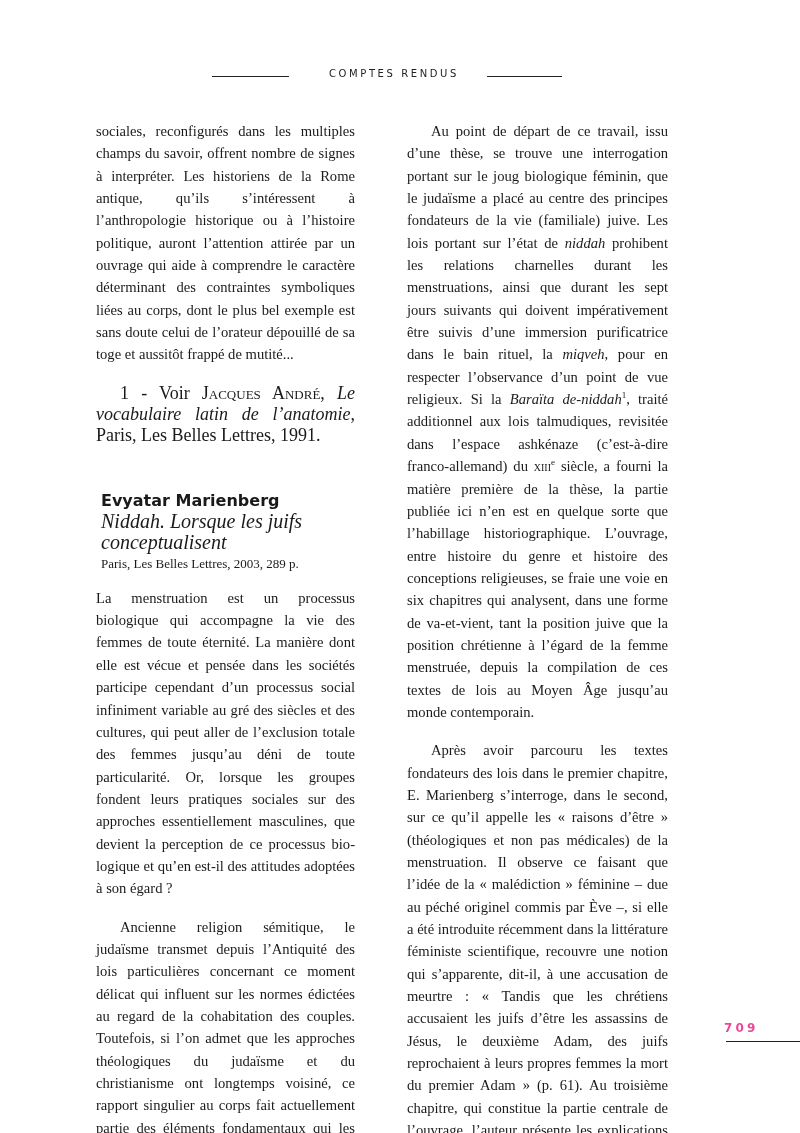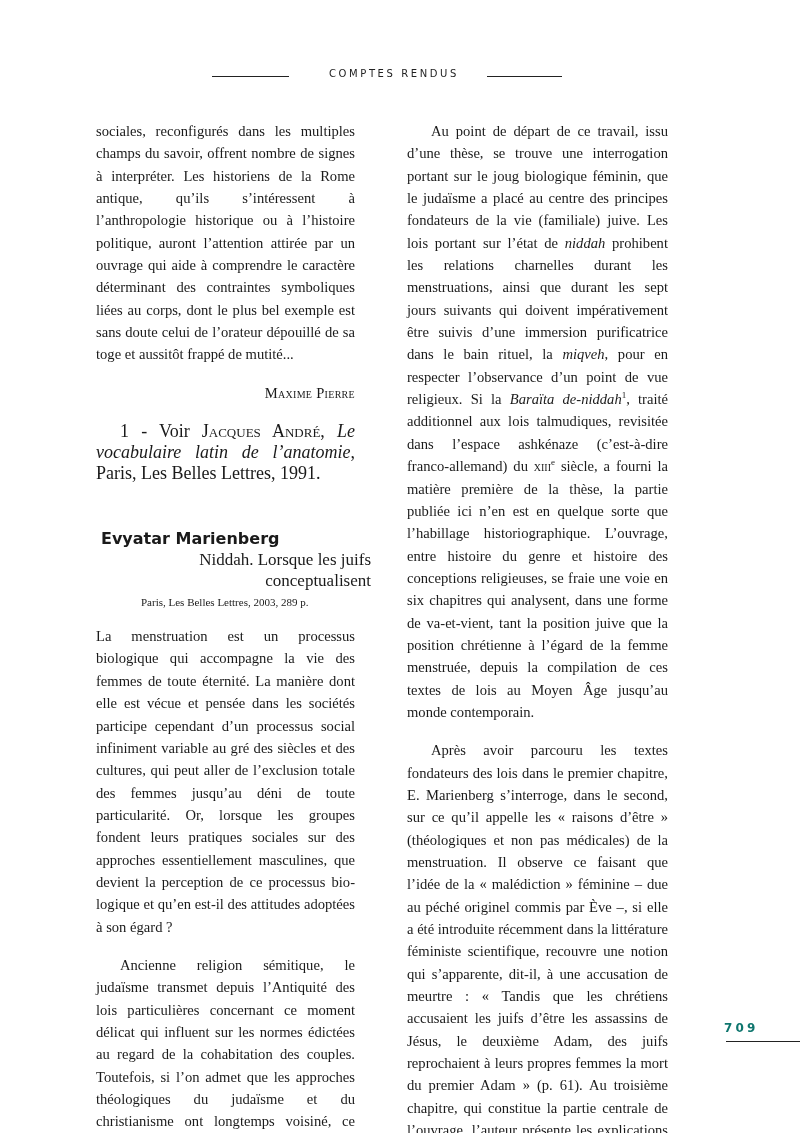--- a/index.html
+++ b/index.html
@@ -12,40 +12,39 @@
   .col { position: absolute; top: 104px; font-size: 14.6px; line-height: 22.35px; text-align: justify; hyphens: manual; }
   .col.left { left: 80px; width: 291px; }
   .col.right { left: 391px; width: 293px; }
   .col p { margin: 16px; }
   .indent { text-indent: 24px; }
   .signature { text-align: right; margin-top: 9px !important; font-variant: small-caps; letter-spacing: 0.3px; }
   .footnote { font-size: 18px; line-height: 21px; margin-top: 17px !important; text-indent: 24px; }
   .sc { font-variant: small-caps; }
   .book { margin-top: 45px; padding-left: 21px; }
   .book .author { font-family: "DejaVu Sans", sans-serif; font-weight: bold; font-size: 16px; line-height: 20px; }
-  .book .title { font-size: 17px; line-height: 21px; text-align: right; }
-  .book .pub { font-size: 11px; line-height: 22px; text-align: left; margin-left: 40px; }
+  .book .title { font-style: italic; font-size: 20px; line-height: 21px; text-align: left; }
+  .book .pub { font-size: 13px; line-height: 22px; text-align: left; }
   .body-start { margin-top: 12px !important; }
-  .page-number { position: absolute; left: 724px; top: 1021px; font-family: "DejaVu Sans", sans-serif; font-size: 12px; font-weight: bold; letter-spacing: 3.2px; color: #0f766e; }
+  .page-number { position: absolute; left: 724px; top: 1021px; font-family: "DejaVu Sans", sans-serif; font-size: 12px; font-weight: bold; letter-spacing: 3.2px; color: #ec4899; }
   .page-rule { position: absolute; left: 726px; top: 1041px; width: 74px; height: 1px; background: #222; }
   i { }
   sup { font-size: 9px; line-height: 0; }
 </style>
 </head>
 <body>
 
 <div class="running-head">
   <div class="rule left"></div>
   <div class="label">COMPTES RENDUS</div>
   <div class="rule right"></div>
 </div>
 
 <div class="col left">
   <p>sociales, reconfigurés dans les multiples champs du savoir, offrent nombre de signes à interpré­ter. Les historiens de la Rome antique, qu’ils s’intéressent à l’anthropologie historique ou à l’histoire politique, auront l’attention attirée par un ouvrage qui aide à comprendre le carac­tère déterminant des contraintes symboliques liées au corps, dont le plus bel exemple est sans doute celui de l’orateur dépouillé de sa toge et aussitôt frappé de mutité...</p>
-  <p class="signature">Maxime Pierre</p>
   <p class="footnote"><span>1</span><span> - Voir </span><span class="sc">Jacques André</span><span>, </span><i>Le vocabulaire latin de l’anatomie</i><span>, Paris, Les Belles Lettres, 1991.</span></p>
 
   <div class="book">
     <div class="author">Evyatar Marienberg</div>
     <div class="title">Niddah. Lorsque les juifs conceptualisent</div>
     <div class="pub">Paris, Les Belles Lettres, 2003, 289 p.</div>
   </div>
 
   <p class="body-start">La menstruation est un processus biologique qui accompagne la vie des femmes de toute éternité. La manière dont elle est vécue et pensée dans les sociétés participe cependant d’un processus social infiniment variable au gré des siècles et des cultures, qui peut aller de l’exclusion totale des femmes jusqu’au déni de toute particularité. Or, lorsque les groupes fondent leurs pratiques sociales sur des approches essentiellement masculines, que devient la perception de ce processus bio­logique et qu’en est-il des attitudes adoptées à son égard ?</p>
   <p class="indent">Ancienne religion sémitique, le judaïsme transmet depuis l’Antiquité des lois particulières concernant ce moment délicat qui influent sur les normes édictées au regard de la cohabitation des couples. Toutefois, si l’on admet que les approches théologiques du judaïsme et du christianisme ont longtemps voisiné, ce rapport singulier au corps fait actuellement partie des éléments fondamentaux qui les séparent. Mais cette différenciation concernant la relation au corps féminin a-t-elle existé de tout temps ? Le livre d’Evyatar Marienberg nous invite à dépasser le raisonnement simpliste qui voudrait que : « Pour les juifs, étant donné que les inter­dictions sur les relations durant les règles étaient clairement énoncées dans le Pentateuque, elles devaient être respectées. Pour les chrétiens,</p>

